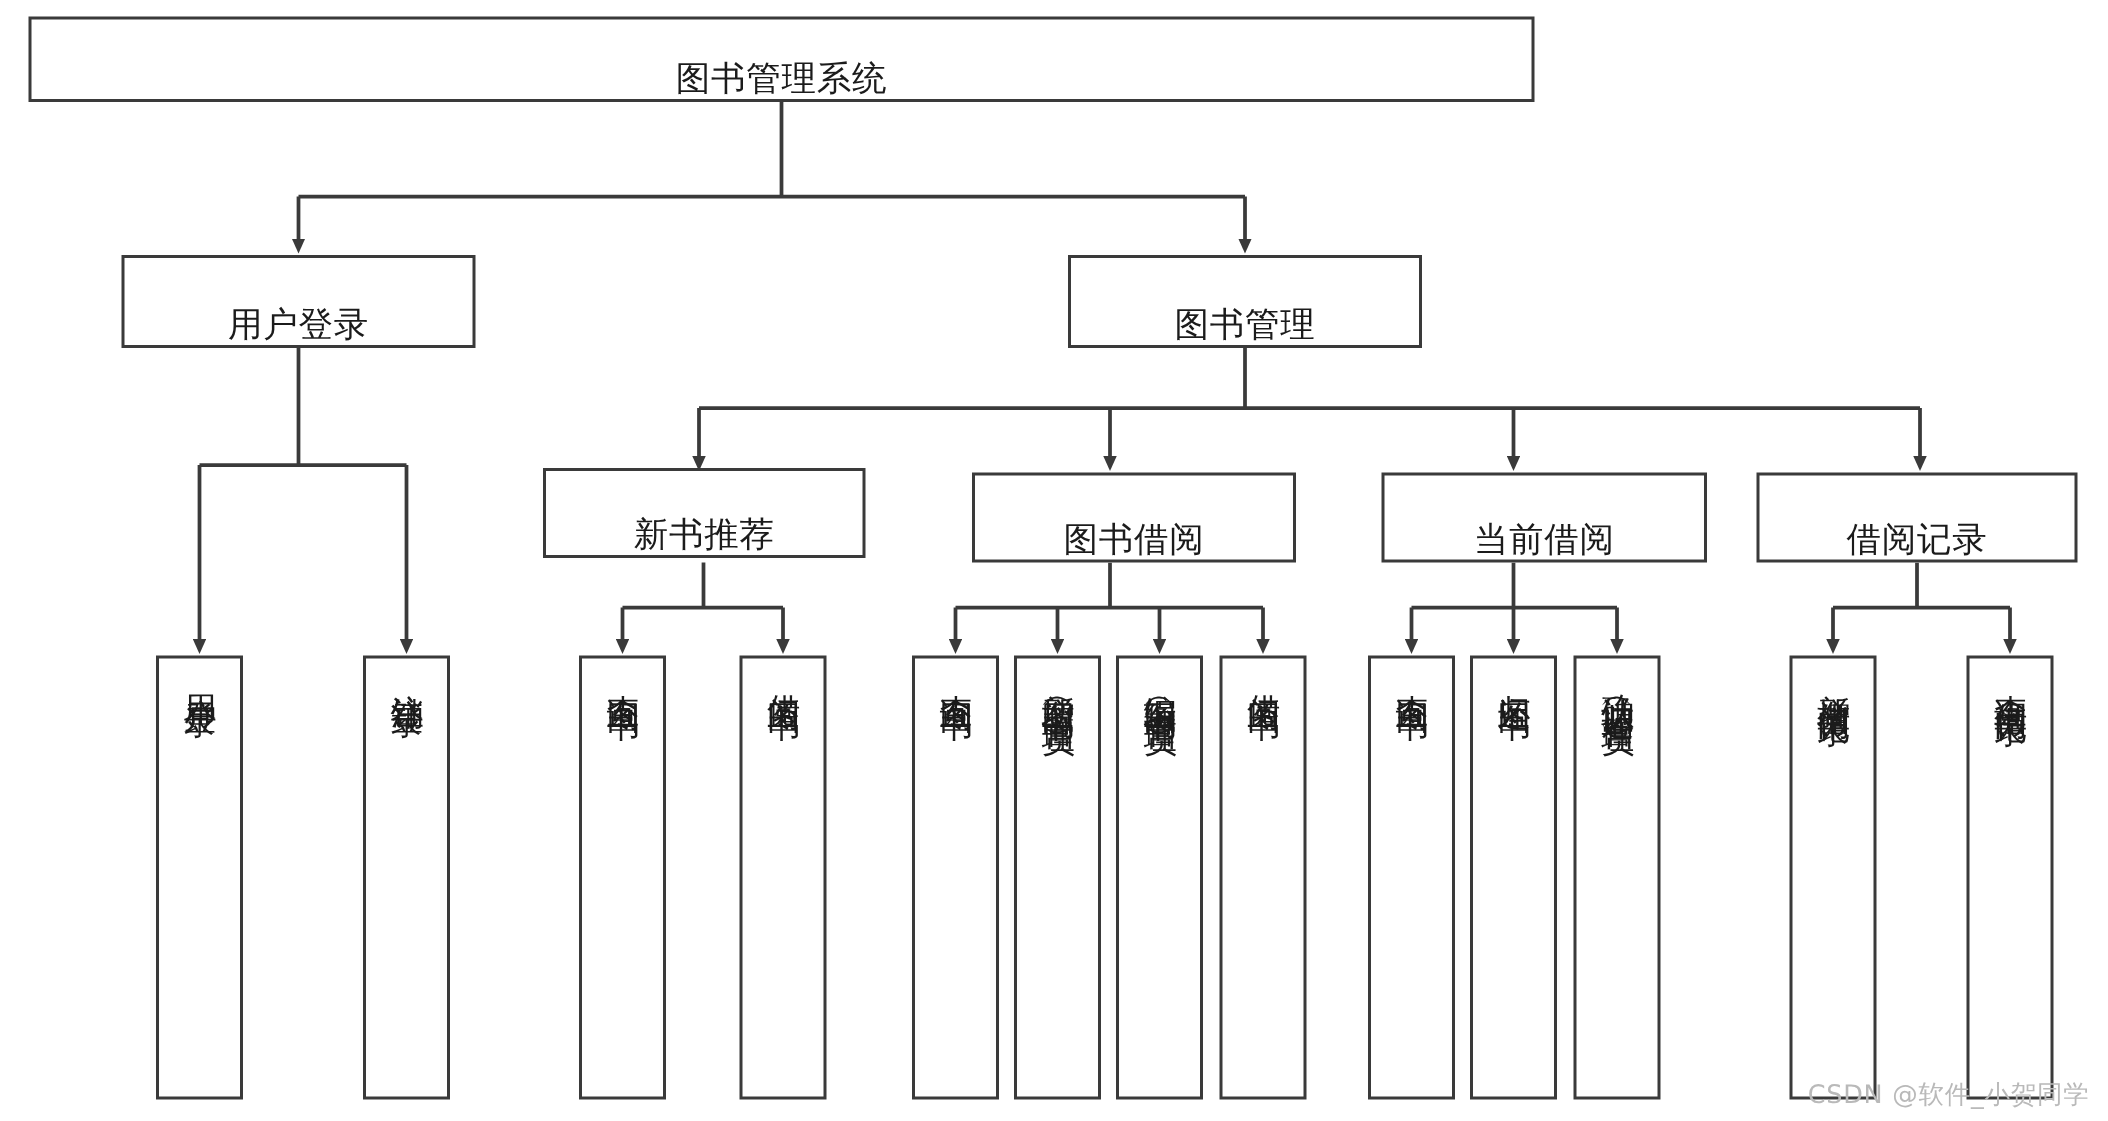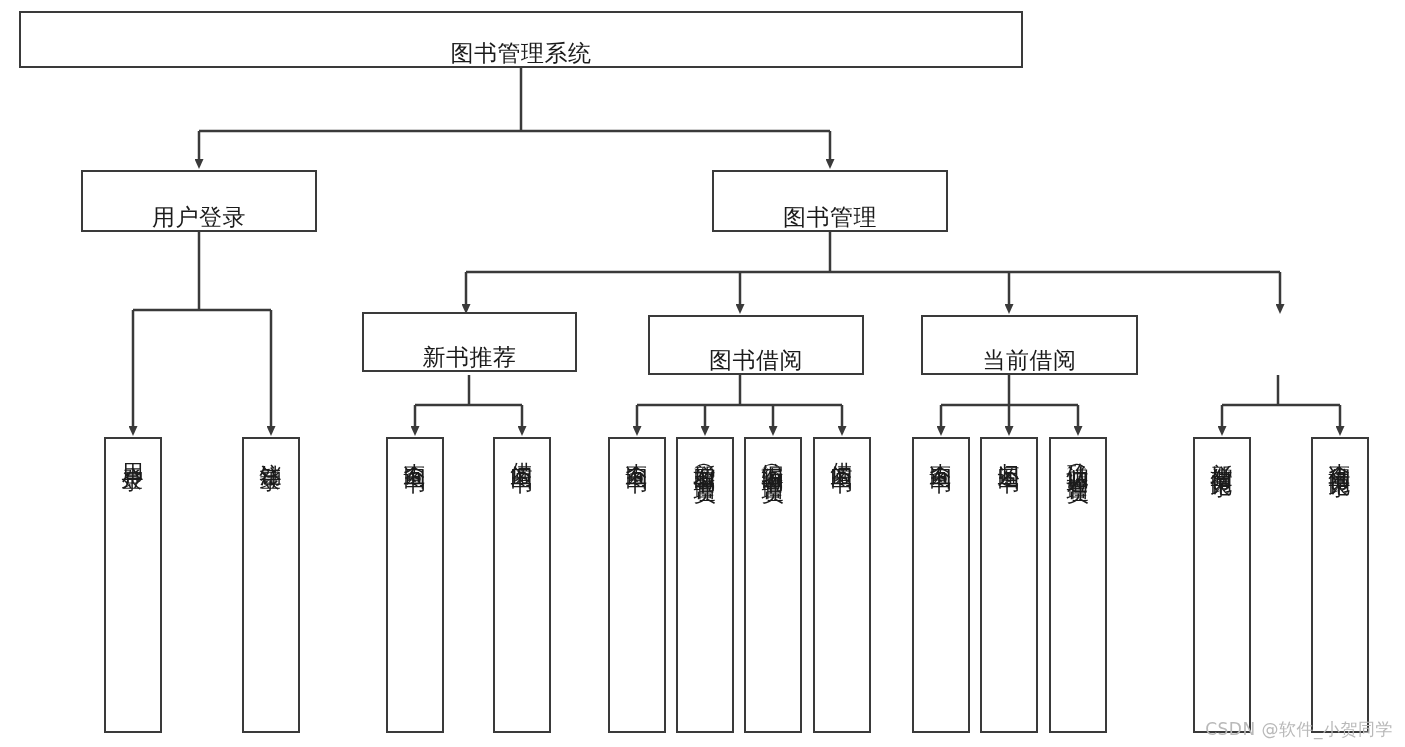--- a/index.html
+++ b/index.html
@@ -141,20 +141,23 @@
 
   <div class="node horiz" style="left:362px; top:312px; width:215px; height:60px;">
     <span class="node-label">新书推荐</span>
   </div>
   <div class="node horiz" style="left:648px; top:315px; width:216px; height:60px;">
     <span class="node-label">图书借阅</span>
   </div>
   <div class="node horiz" style="left:901px; top:315px; width:217px; height:60px;margin-left:20px;">
     <span class="node-label">当前借阅</span>
   </div>
+  <div class="node horiz" style="left:1171px; top:315px; width:214px; height:60px;">
+    <span class="node-label">借阅记录</span>
+  </div>
 
   <div class="node leaf" style="left:104px; top:437px; width:58px; height:296px;">
     <span class="node-label">用户登录</span>
   </div>
   <div class="node leaf" style="left:242px; top:437px; width:58px; height:296px;">
     <span class="node-label">注销登录</span>
   </div>
 
   <div class="node leaf" style="left:386px; top:437px; width:58px; height:296px;">
     <span class="node-label">查询图书</span>

